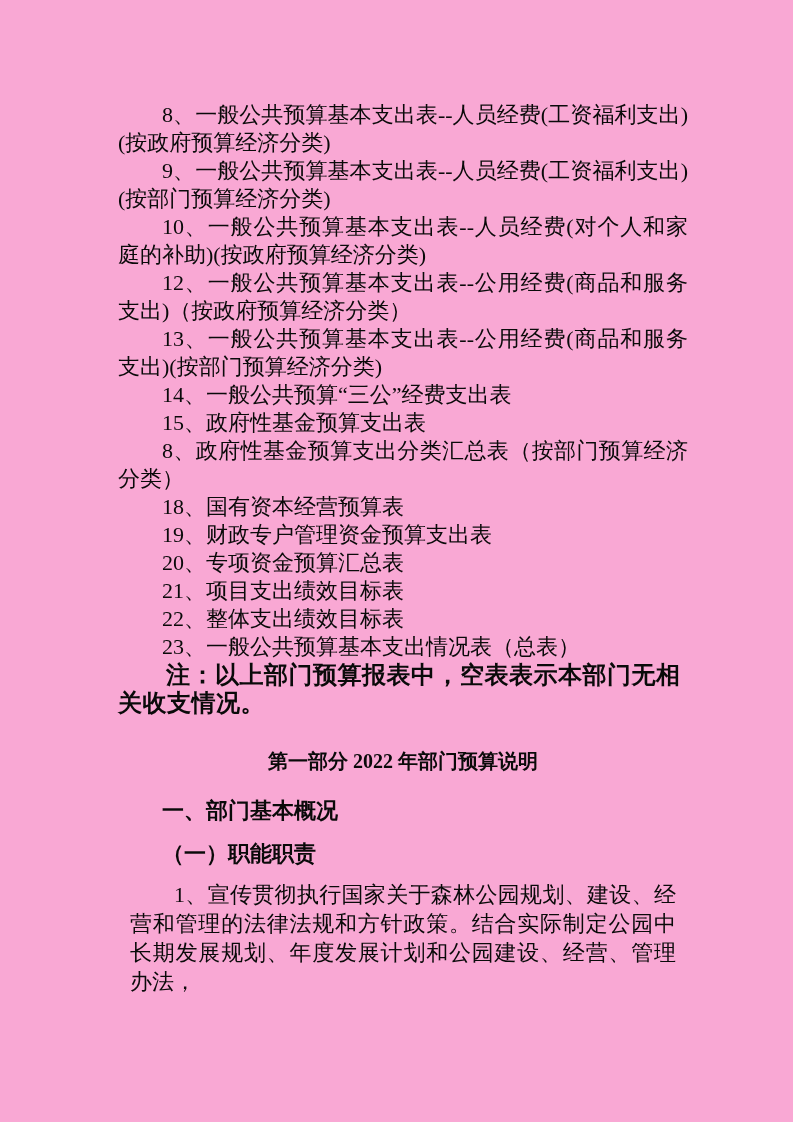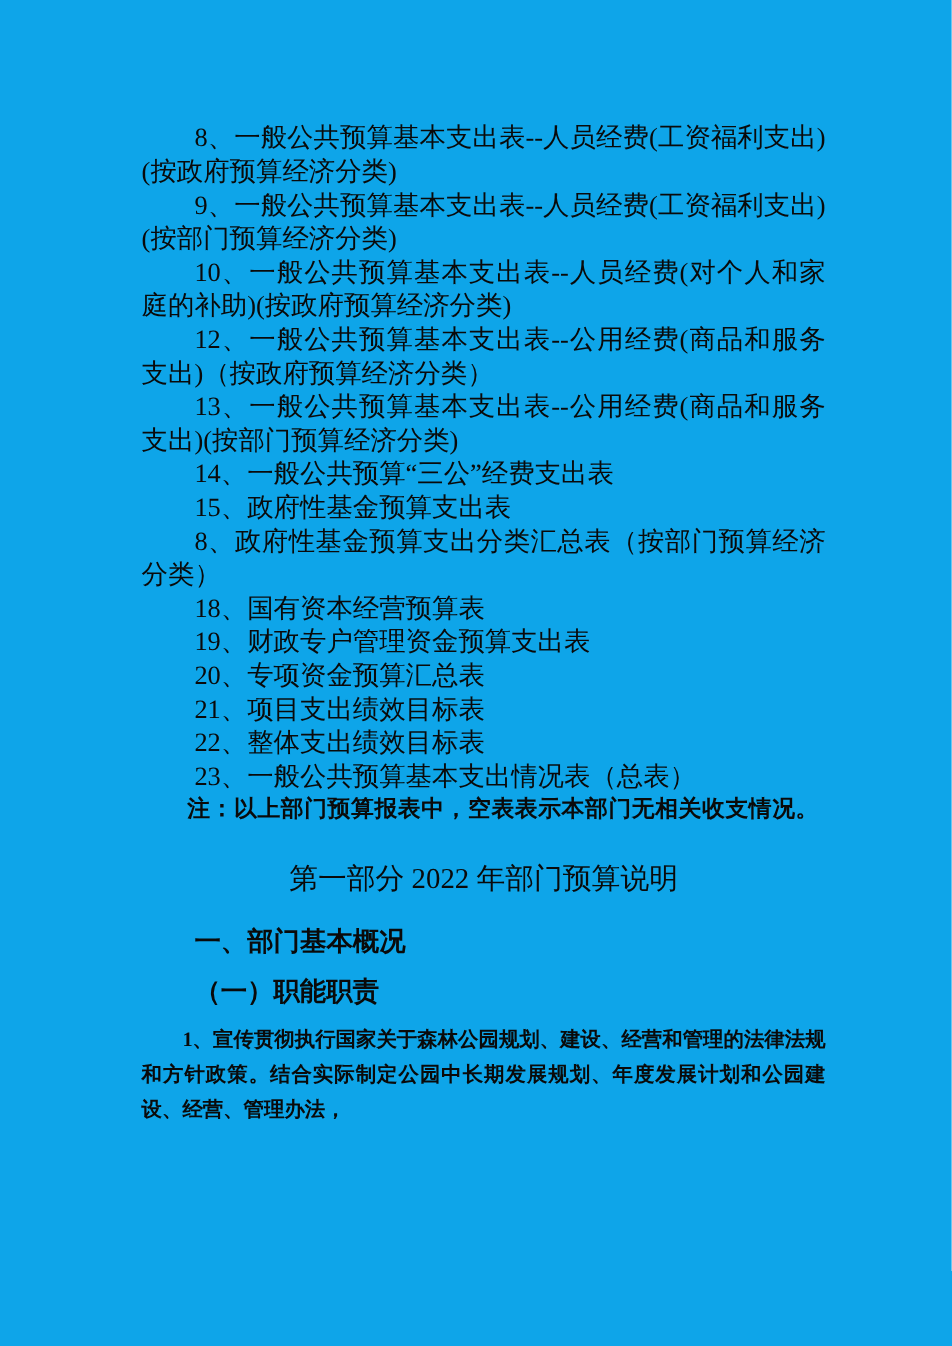--- a/index.html
+++ b/index.html
@@ -9,21 +9,21 @@
   body {
     width: 793px;
     height: 1122px;
     background: #ffffff;
     overflow: hidden;
   }
   .page {
     position: relative;
     width: 793px;
     height: 1122px;
-    background: #0ea5e9;
+    background: #f9a8d4;
     color: #0a0a0a;
   }
   .content {
     position: absolute;
     left: 118px;
     top: 101px;
     width: 570px;
   }
   
   .list-item {
@@ -32,65 +32,64 @@
     font-size: 22px;
     line-height: 28px;
     text-align: justify;
     text-justify: inter-ideograph;
     text-indent: 2em;
     word-break: break-all;
   }
   
   .note {
     margin: 0;
-    font-family: Liberation Mono, monospace;
+    font-family: Liberation Sans, sans-serif;
     font-weight: bold;
-    font-size: 19px;
+    font-size: 24px;
     line-height: 28px;
     text-indent: 2em;
     letter-spacing: 0.5px;
   }
   
   .part-title {
     margin: 26px 0 0 0;
     font-family: "Liberation Serif", "DejaVu Serif", serif;
-    font-weight: normal;
-    font-size: 24px;
+    font-weight: bold;
+    font-size: 20px;
     line-height: 36px;
     text-align: center;
     white-space: nowrap;
   }
   
   .heading-1 {
     margin: 19px 0 0 0;
-    font-family: Liberation Serif, serif;
+    font-family: Liberation Mono, monospace;
     font-weight: bold;
     font-size: 22px;
     line-height: 29px;
     padding-left: 2em;
   }
   .heading-2 {
     margin: 12px;
     font-family: "Liberation Sans", "DejaVu Sans", sans-serif;
     font-weight: bold;
     font-size: 22px;
     line-height: 29px;
     padding-left: 1.45em;
   }
   
   .body-para {
-    margin: 0;
+    margin: 12px;
     font-family: "Liberation Serif", "DejaVu Serif", serif;
-    font-size: 17px;
+    font-size: 22px;
     line-height: 29px;
     text-align: justify;
     text-justify: inter-ideograph;
     text-indent: 2em;
     word-break: break-all;
-    font-weight: bold;
   }
 </style>
 </head>
 <body>
 
 <div class="page">
   <div class="content">
 
     <div>
       <p class="list-item">8、一般公共预算基本支出表--人员经费(工资福利支出)(按政府预算经济分类)</p>

